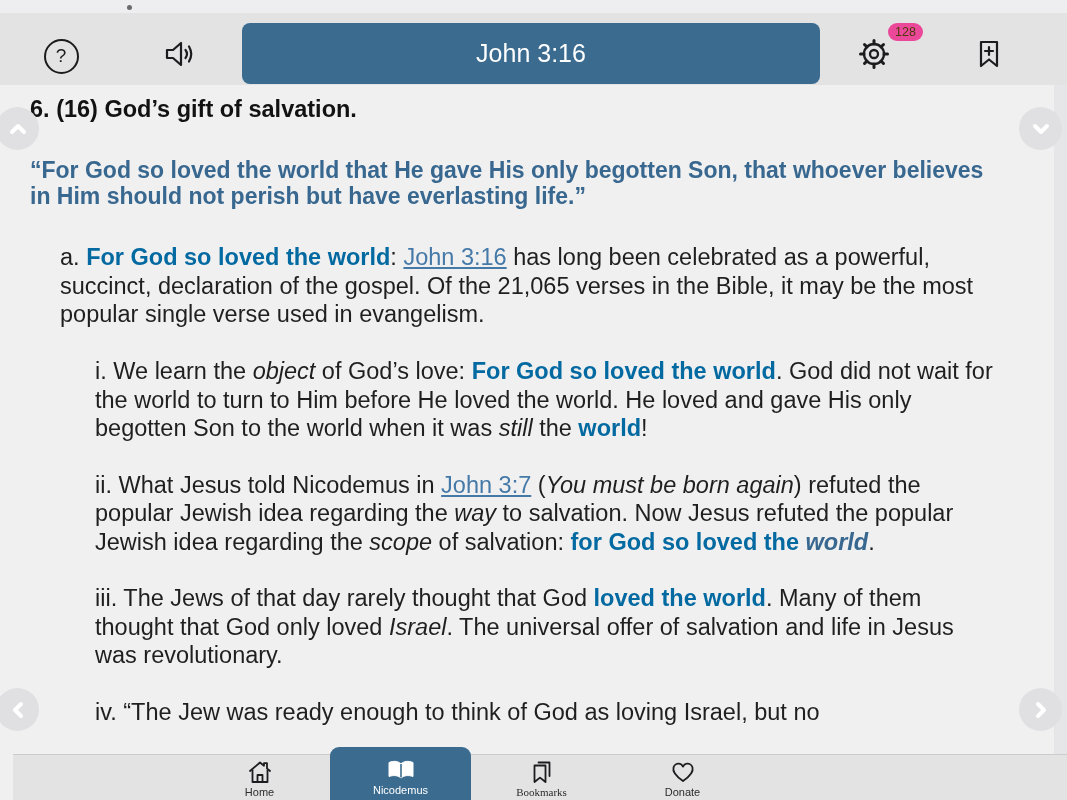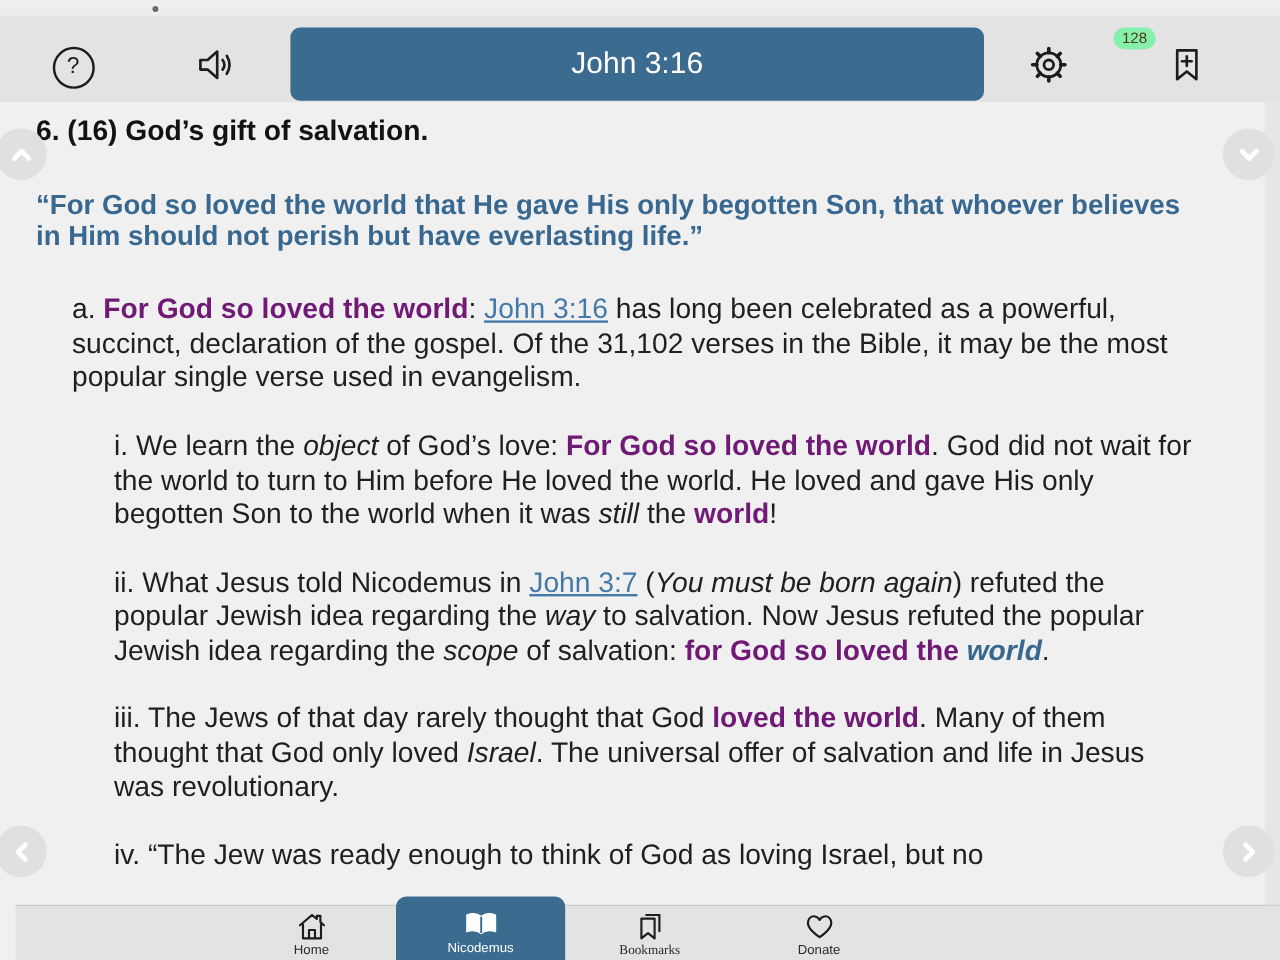--- a/index.html
+++ b/index.html
@@ -19,37 +19,37 @@
   .audio-btn{left:157px;}
   .gear-btn{left:851px;}
   .bookmark-btn{left:966px;}
   .title-btn{
     position:absolute;left:242px;top:23px;width:578px;height:61px;
     background:#3b6b8f;border-radius:8px;border:none;
     color:#ffffff;font-size:25px;font-family:"Liberation Sans",sans-serif;
     display:flex;align-items:center;justify-content:center;cursor:pointer;
   }
   .badge{
-    position:absolute;left:928px;top:23px;min-width:14px;
-    background:#86efac;border-radius:10px;padding:2px 7px;
+    position:absolute;left:888px;top:23px;min-width:14px;
+    background:#ec4899;border-radius:10px;padding:2px 7px;
     font-size:12.5px;color:#4d3a0c;text-align:right;
   }
   
   .content{
     position:absolute;top:85px;left:0;width:1067px;bottom:45px;
     padding:7px 74px 0 30px;box-sizing:border-box;overflow:hidden;
     color:#1f1f1f;font-size:23.5px;line-height:1.215;
   }
   .heading{font-size:23.5px;font-weight:bold;color:#121212;margin:3px 0 0 0;}
   .verse{color:#38678f;font-weight:bold;font-size:23px;line-height:1.17;margin:33px 0 0 0;}
   .point-a{margin:33px 0 0 30px;}
   .sub{margin:28px 0 0 65px;}
   .seg-plain{color:#1f1f1f;}
   .seg-italic{color:#1f1f1f;font-style:italic;}
-  .seg-bold-blue{color:#701a75;font-weight:bold;}
+  .seg-bold-blue{color:#0369a1;font-weight:bold;}
   .seg-bold-blue-italic{color:#38678f;font-weight:bold;font-style:italic;}
   .seg-link{color:#4579a8;text-decoration:underline;cursor:pointer;}
   
   .scroll-strip{position:absolute;top:85px;right:0;width:13px;bottom:45px;background:#e6e6e8;}
   
   .fab{position:absolute;width:43px;height:43px;border-radius:50%;background:#e0e0e2;display:flex;align-items:center;justify-content:center;cursor:pointer;z-index:5;}
   .fab svg{display:block;}
   .fab-up{left:-4px;top:107px;}
   .fab-down{left:1019px;top:107px;}
   .fab-prev{left:-4px;top:688px;}
@@ -128,21 +128,21 @@
         <line x1="15" y1="9" x2="15" y2="17" stroke="#1c1c1e" stroke-width="2.2" stroke-linecap="round"></line>
         <line x1="11" y1="13" x2="19" y2="13" stroke="#1c1c1e" stroke-width="2.2" stroke-linecap="round"></line>
       </svg>
     </span>
   </div>
 </div>
 
 <div class="content">
   <div class="heading">6. (16) God’s gift of salvation.</div>
   <p class="verse">“For God so loved the world that He gave His only begotten Son, that whoever believes in Him should not perish but have everlasting life.”</p>
-  <div class="point-a"><span class="seg-plain">a. </span><span class="seg-bold-blue">For God so loved the world</span><span class="seg-plain">: </span><span class="seg-link">John 3:16</span><span class="seg-plain"> has long been celebrated as a powerful, succinct, declaration of the gospel. Of the 31,102 verses in the Bible, it may be the most popular single verse used in evangelism.</span></div>
+  <div class="point-a"><span class="seg-plain">a. </span><span class="seg-bold-blue">For God so loved the world</span><span class="seg-plain">: </span><span class="seg-link">John 3:16</span><span class="seg-plain"> has long been celebrated as a powerful, succinct, declaration of the gospel. Of the 21,065 verses in the Bible, it may be the most popular single verse used in evangelism.</span></div>
   <div class="sub"><span class="seg-plain">i. We learn the </span><span class="seg-italic">object</span><span class="seg-plain"> of God’s love: </span><span class="seg-bold-blue">For God so loved the world</span><span class="seg-plain">. God did not wait for the world to turn to Him before He loved the world. He loved and gave His only begotten Son to the world when it was </span><span class="seg-italic">still</span><span class="seg-plain"> the </span><span class="seg-bold-blue">world</span><span class="seg-plain">!</span></div>
   <div class="sub"><span class="seg-plain">ii. What Jesus told Nicodemus in </span><span class="seg-link">John 3:7</span><span class="seg-plain"> (</span><span class="seg-italic">You must be born again</span><span class="seg-plain">) refuted the popular Jewish idea regarding the </span><span class="seg-italic">way</span><span class="seg-plain"> to salvation. Now Jesus refuted the popular Jewish idea regarding the </span><span class="seg-italic">scope</span><span class="seg-plain"> of salvation: </span><span class="seg-bold-blue">for God so loved the </span><span class="seg-bold-blue-italic">world</span><span class="seg-plain">.</span></div>
   <div class="sub"><span class="seg-plain">iii. The Jews of that day rarely thought that God </span><span class="seg-bold-blue">loved the world</span><span class="seg-plain">. Many of them thought that God only loved </span><span class="seg-italic">Israel</span><span class="seg-plain">. The universal offer of salvation and life in Jesus was revolutionary.</span></div>
   <div class="sub"><span class="seg-plain">iv. “The Jew was ready enough to think of God as loving Israel, but no</span></div>
 </div>
 
 <div class="scroll-strip"></div>
 
 <div class="fab fab-up">
   <svg width="24" height="24" viewBox="0 0 24 24">

